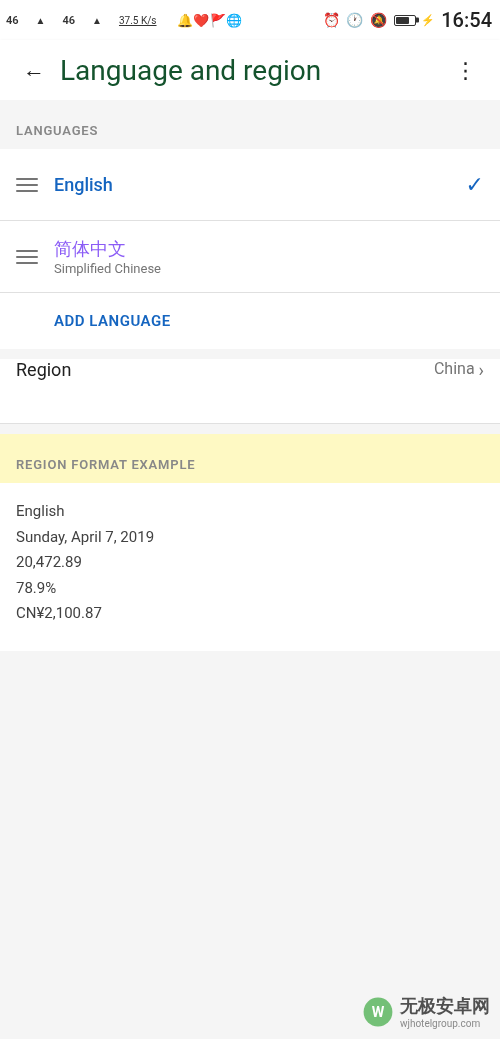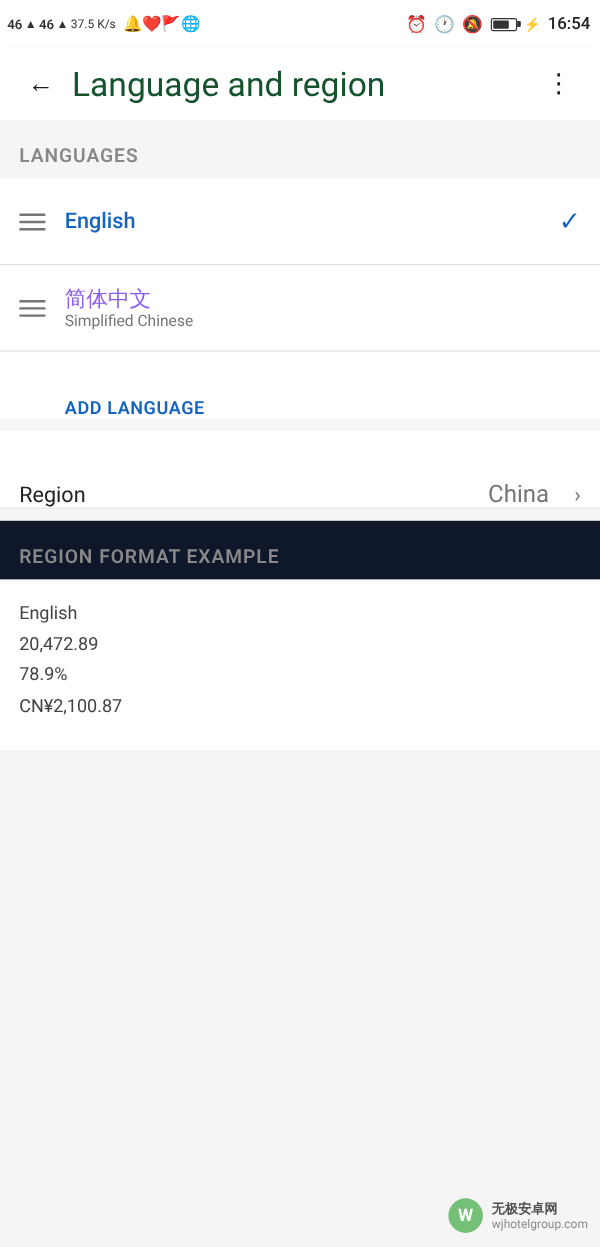--- a/index.html
+++ b/index.html
@@ -25,21 +25,21 @@
       background: #fff;
       display: flex;
       align-items: center;
       justify-content: space-between;
       padding: 0 8px 0 6px;
     }
 
     .status-left {
       display: flex;
       align-items: center;
-      gap: 2px;
+      gap: 17px;
       font-size: 11px;
       color: #333;
     }
 
     .status-right {
       display: flex;
       align-items: center;
       gap: 6px;
       font-size: 12px;
       color: #333;
@@ -67,21 +67,21 @@
       border-radius: 0 1px 1px 0;
     }
     .battery-fill {
       height: 100%;
       background: #333;
       border-radius: 1px;
       width: 75%;
     }
 
     .time-text {
-      font-size: 14px;
+      font-size: 20px;
       font-weight: 500;
       color: #222;
     }
 
     
     .app-bar {
       width: 100%;
       height: 60px;
       background: #fff;
       display: flex;
@@ -129,21 +129,21 @@
       letter-spacing: 1px;
     }
 
     
     .section-header {
       padding: 20px 16px 10px 16px;
       background: #f5f5f5;
     }
 
     .section-title {
-      font-size: 16px;
+      font-size: 13px;
       font-weight: 600;
       color: #888;
       letter-spacing: 0.8px;
       text-transform: uppercase;
     }
 
     
     .languages-card {
       background: #fff;
       margin-bottom: 0;
@@ -201,21 +201,21 @@
     }
 
     .check-icon {
       color: #1565C0;
       font-size: 22px;
     }
 
     
     .add-language-item {
       display: flex;
-      align-items: flex-end;
+      align-items: center;
       padding: 0 16px;
       height: 56px;
       cursor: pointer;
     }
 
     .add-language-text {
       font-size: 15px;
       font-weight: 600;
       color: #1565C0;
       letter-spacing: 0.5px;
@@ -229,52 +229,51 @@
       background: #f5f5f5;
     }
 
     .region-card {
       background: #fff;
       border-bottom: 1px solid #e0e0e0;
     }
 
     .region-item {
       display: flex;
-      align-items: flex-end;
+      align-items: flex-start;
       padding: 0 16px;
       height: 64px;
       cursor: pointer;
-      gap: 17px;
     }
 
     .region-label {
       flex: 1;
       font-size: 18px;
       color: #212121;
     }
 
     .region-value {
-      font-size: 20px;
+      font-size: 16px;
       color: #757575;
       margin-right: 4px;
     }
 
     .chevron-right {
       color: #757575;
       font-size: 18px;
     }
 
     
     .section-gap2 {
       height: 10px;
       background: #f5f5f5;
     }
 
     .format-section {
-      background: #0f172a;
+      background: #fef9c3;
       padding: 20px 16px 10px 16px;
     }
 
     .format-card {
       background: #fff;
       padding: 16px 16px 24px 16px;
     }
 
     .format-item {
       font-size: 15px;
@@ -300,21 +299,21 @@
   </style>
 </head>
 <body>
 
 <div class="status-bar">
   <div class="status-left">
     <span style="font-size:11px;font-weight:600;">46</span>
     <span style="font-size:10px;">▲</span>
     <span style="font-size:11px;font-weight:600;">46</span>
     <span style="font-size:10px;">▲</span>
-    <span style="font-size:10px;">37.5 K/s</span>
+    <span style="font-size:10px;text-decoration:underline;">37.5 K/s</span>
 
     <span style="margin-left:4px;font-size:13px;">🔔❤️🚩🌐</span>
   </div>
   <div class="status-right">
     <span style="font-size:14px;">⏰</span>
     <span style="font-size:14px;">🕐</span>
     <span style="font-size:14px;">🔕</span>
     <div class="battery-icon">
       <div class="battery-fill"></div>
     </div>
@@ -379,27 +378,28 @@
 </div>
 
 <div class="section-gap2"></div>
 
 <div class="format-section">
   <span class="section-title">REGION FORMAT EXAMPLE</span>
 </div>
 
 <div class="format-card">
   <div class="format-item">English</div>
+  <div class="format-item">Sunday, April 7, 2019</div>
   <div class="format-item">20,472.89</div>
   <div class="format-item">78.9%</div>
   <div class="format-item">CN¥2,100.87</div>
 </div>
 
 <div class="watermark">
   <svg class="watermark-logo" viewBox="0 0 40 40">
     <circle cx="20" cy="20" r="18" fill="#4CAF50" opacity="0.9"></circle>
     <text x="20" y="26" text-anchor="middle" font-size="18" fill="white" font-weight="bold">W</text>
   </svg>
   <div>
-    <div style="font-size:11px;font-weight:600;color:#333;">无极安卓网</div>
+    <div style="font-size:18px;font-weight:600;color:#333;">无极安卓网</div>
     <div style="font-size:10px;color:#777;">wjhotelgroup.com</div>
   </div>
 </div>
 
 </body></html>

